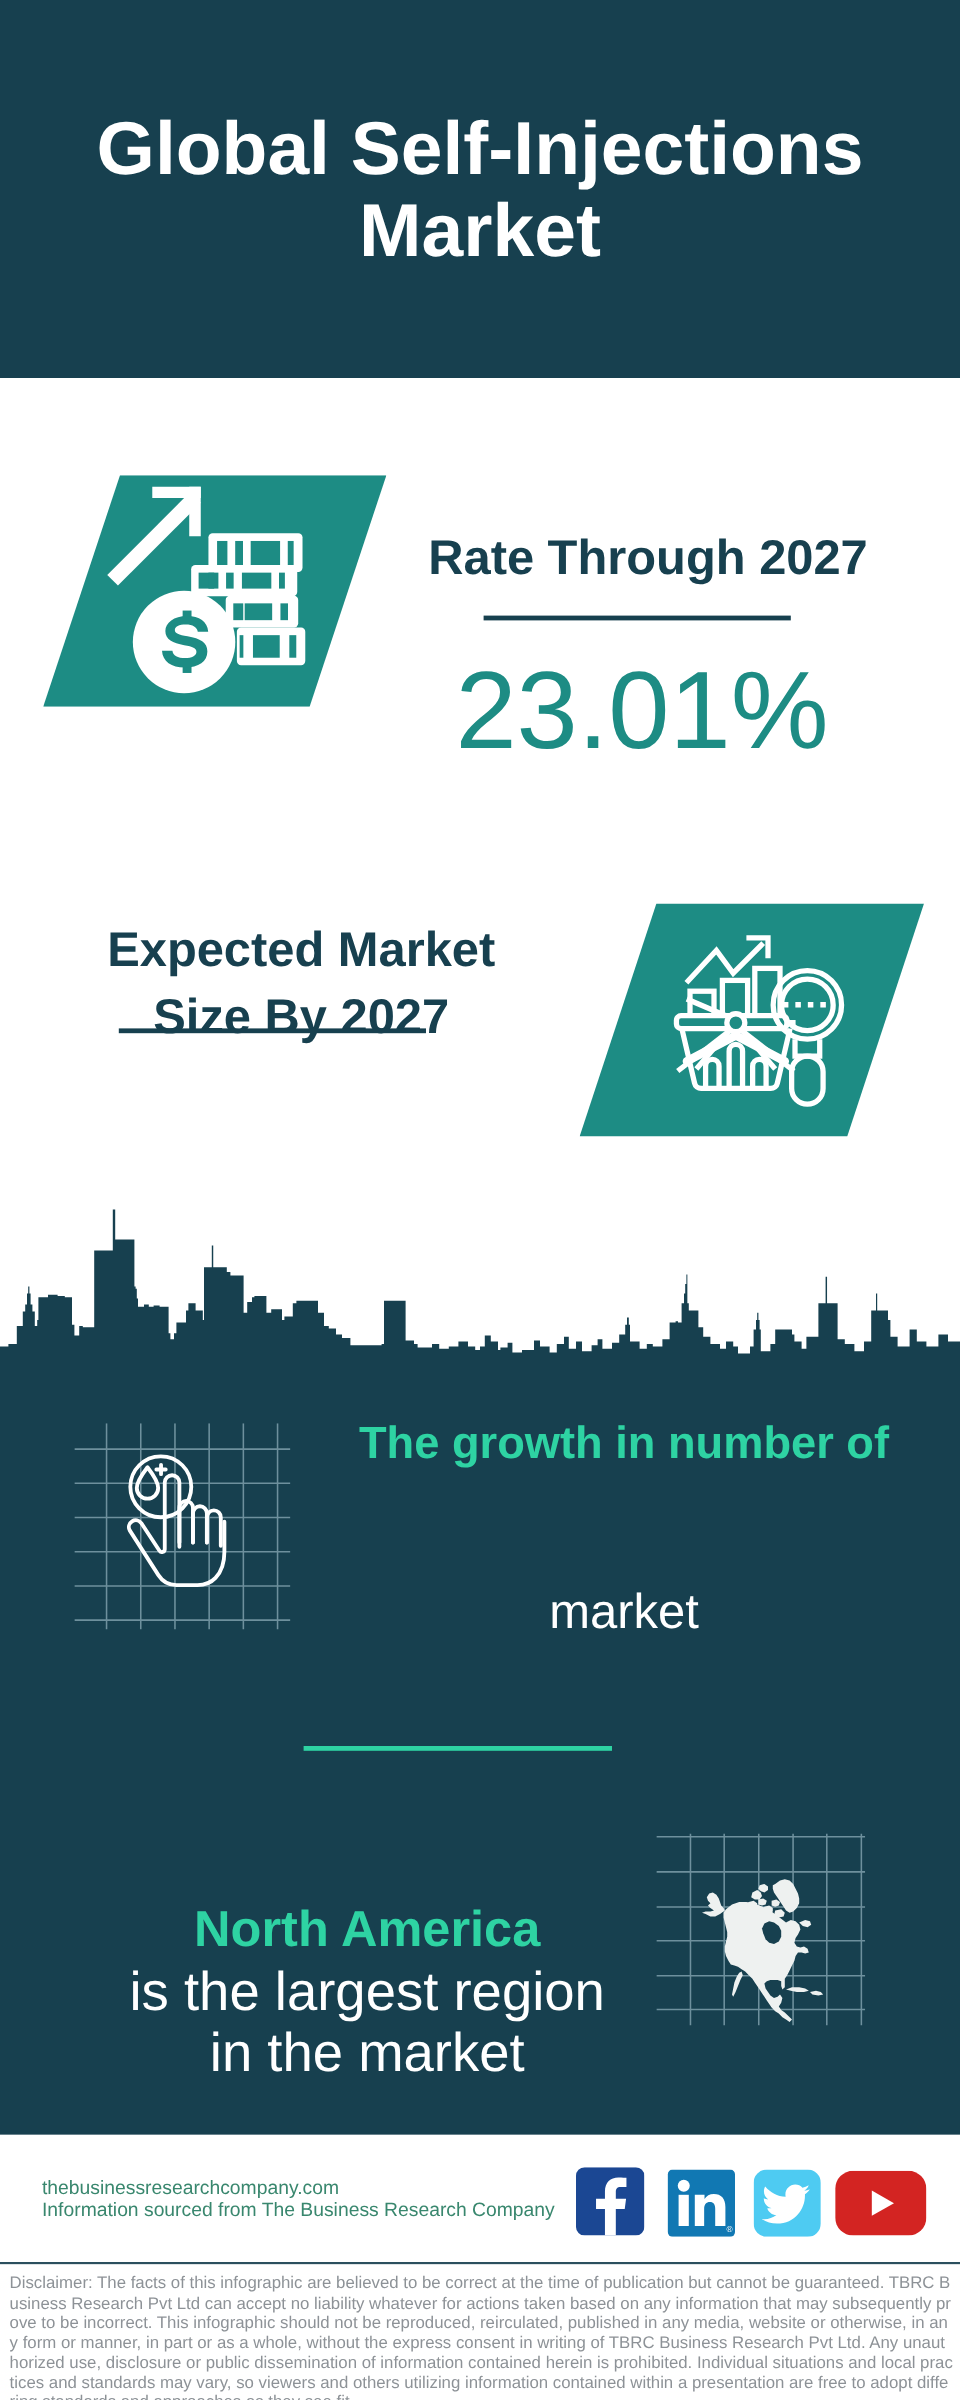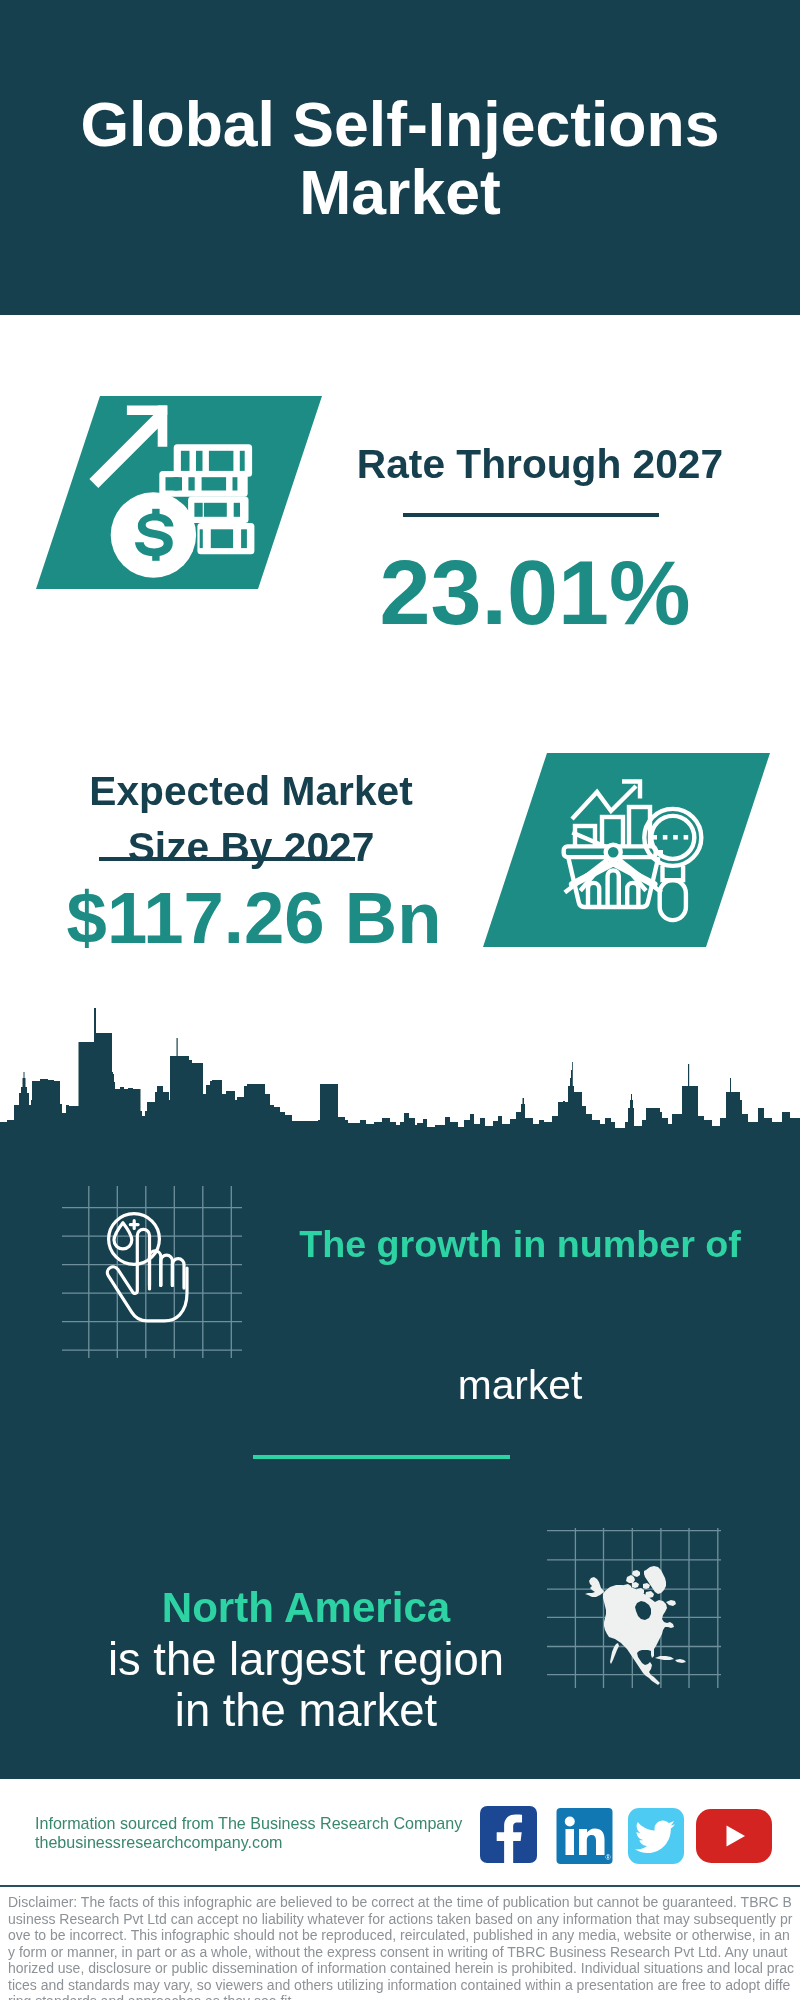--- a/index.html
+++ b/index.html
@@ -14,21 +14,21 @@
       font-size:62.5px; line-height:67.5px; font-weight:bold; color:#ffffff; }
 
   
   .plgm { position:absolute; }
   .plgm svg { display:block; }
 
   
   .stat-text { position:absolute; text-align:center; }
   .stat-label { font-size:40.7px; line-height:56.3px; font-weight:bold; color:#17404f; }
   .stat-rule { position:absolute; height:4px; background:#17404f; }
-  .stat-value { position:absolute; font-weight:bold; color:#1d8c84; text-align:center; }
+  .stat-value { position:absolute; font-weight:normal; color:#1d8c84; text-align:center; }
 
   
   .darkbody { position:absolute; left:0; top:1138px; width:800px; height:641px; background:#17404f; }
   .skyline { position:absolute; left:0; top:1000px; width:800px; height:140px; display:block; }
 
   
   .grid-icon { position:absolute; }
   .body-text { position:absolute; text-align:center; font-size:40.8px; line-height:47px;
       color:#ffffff; }
   .accent { color:#2ed3a3; font-weight:bold; font-size:37.7px; }
@@ -126,21 +126,20 @@
   <div class="stat-rule" style="left:403px; top:513px; width:256px;"></div>
   <div class="stat-value" style="left:335px; top:547px; width:400px; font-size:91.7px; line-height:91.7px;">23.01%</div>
 
   <div class="stat-text" style="left:51px; top:763px; width:400px;">
     <div class="stat-label">
       <span>Expected Market</span><br>
       <span>Size By 2027</span>
     </div>
   </div>
   <div class="stat-rule" style="left:99px; top:857px; width:256px;"></div>
-  <div class="stat-value" style="left:54px; top:882px; width:400px; font-size:72.5px; line-height:71.5px;">$117.26 Bn</div>
 
   <div class="darkbody"></div>
   <svg class="skyline" width="800" height="140" viewBox="0 0 800 140">
     <path d="M0 140V122h7V140Z M7 140V120h4V140Z M11 140V122h4V140Z M11 140V120h4V140Z M14 140V105h4V140Z M17 140V105h14V140Z M19 140V93h10V140Z M21 140V87h6V140Z M22.5 140V78h3V140Z M23.5 140V72h1V140Z M31 140V100h3V140Z M32 140V81h28V140Z M40 140V79h8V140Z M48 140V80h6V140Z M60 140V104h2V140Z M61 140V113h5V140Z M66 140V105h3V140Z M68 140V106h11V140Z M78.5 140V42h28V140Z M94 140V8h2V140Z M95 140V33h17V140Z M107 140V55h5V140Z M111 140V72h2V140Z M112.5 140V74h1.5V140Z M114 140V82h1V140Z M114.5 140V89h26V140Z M120 140V87h4V140Z M128 140V88h5V140Z M134 140V90h4V140Z M140 140V111h2V140Z M142 140V116h3V140Z M145 140V111h2V140Z M147 140V102h8V140Z M155 140V92h2V140Z M157 140V86h6V140Z M163 140V92h6V140Z M169 140V100h1V140Z M170 140V56h19V140Z M176.5 140V38h1.2V140Z M182 140V60h7V140Z M189 140V60h3V140Z M192 140V63h11V140Z M203 140V94h3V140Z M206 140V85h4V140Z M210 140V81h2V140Z M212 140V80h10V140Z M222 140V94h4V140Z M226 140V91h9V140Z M235 140V100h2V140Z M237 140V97h7V140Z M244 140V86h3V140Z M247 140V84h18V140Z M265 140V94h5V140Z M270 140V105h4V140Z M274 140V107h6V140Z M280 140V112h5V140Z M285 140V115h7V140Z M292 140V121h26V140Z M318 140V120h2V140Z M320 140V84h18V140Z M338 140V117h7V140Z M345 140V120h3V140Z M348 140V123h12V140Z M360 140V120h6V140Z M366 140V124h8V140Z M374 140V122h10V140Z M382 140V118h8V140Z M390 140V122h6V140Z M396 140V125h8V140Z M400 140V122h4V140Z M404 140V113h5V140Z M409 140V118h6V140Z M415 140V125h2V140Z M417 140V123h6V140Z M423 140V119h4V140Z M427 140V127h8V140Z M435 140V125h10V140Z M445 140V117h5V140Z M450 140V122h8V140Z M458 140V127h6V140Z M464 140V120h6V140Z M470 140V114h4V140Z M474 140V124h6V140Z M480 140V118h5V140Z M485 140V126h8V140Z M493 140V121h5V140Z M498 140V116h4V140Z M502 140V124h8V140Z M510 140V119h6V140Z M516 140V112h5V140Z M521 140V104h4V140Z M522.5 140V98h1.5V140Z M525 140V118h8V140Z M533 140V124h6V140Z M539 140V120h5V140Z M544 140V122h8V140Z M552 140V116h6V140Z M558 140V102h10V140Z M563 140V101h2V140Z M568 140V86h6V140Z M570 140V78h2V140Z M571 140V70h1.5V140Z M572 140V62h0.8V140Z M574 140V92h8V140Z M582 140V106h4V140Z M586 140V114h6V140Z M592 140V120h8V140Z M600 140V124h5V140Z M605 140V118h6V140Z M611 140V122h4V140Z M615 140V128h10V140Z M625 140V122h5V140Z M628 140V108h6V140Z M630 140V100h3V140Z M631 140V94h1V140Z M634 140V126h8V140Z M642 140V120h4V140Z M646 140V108h14V140Z M656 140V112h6V140Z M660 140V118h8V140Z M668 140V124h4V140Z M672 140V114h10V140Z M682 140V86h16V140Z M688 140V64h1.2V140Z M690 140V92h8V140Z M698 140V116h6V140Z M704 140V120h8V140Z M712 140V126h8V140Z M720 140V118h6V140Z M726 140V92h14V140Z M730 140V78h1V140Z M734 140V100h8V140Z M742 140V114h6V140Z M748 140V122h10V140Z M758 140V108h6V140Z M764 140V118h8V140Z M772 140V122h10V140Z M782 140V112h8V140Z M790 140V118h10V140Z" fill="#17404f"></path>
   </svg>
 
   <svg class="grid-icon" style="left:62px; top:1186px; width:180px; height:172px;" width="180" height="172" viewBox="0 0 180 172">
     <g stroke="#7e9fab" stroke-width="1.3" opacity="0.85">
       <path d="M26.8 0 V172 M55.3 0 V172 M83.8 0 V172 M112.3 0 V172 M140.8 0 V172 M169.3 0 V172"></path>
       <path d="M0 21.6 H180 M0 50.1 H180 M0 78.6 H180 M0 107.1 H180 M0 135.6 H180 M0 164.1 H180"></path>
@@ -154,21 +153,21 @@
       <path d="M110.4 99.5 v-21 a5.8 5.8 0 0 1 11.6 0 v23.6"></path>
       <path d="M87.5 103 v-53.5 a6.1 6.1 0 0 0 -12.2 0 v55.5
                a2.4 2.4 0 0 1 -4.4 1.3 l-15.2 -23.1
                a5.7 5.7 0 0 0 -9.6 6.1 l23.9 37.3
                c3.6 5.6 8.6 8.3 15 8.3 h17.6
                c6.2 0 11.2 -2 15 -6 c5 -5.2 7.4 -12.1 7.4 -21.8
                v-25"></path>
     </g>
   </svg>
 
-  <div class="body-text" style="left:285px; top:1220px; width:470px;">
+  <div class="body-text" style="left:285px; top:1178px; width:470px;">
     <span class="accent">The growth in number of</span><br>
     <br>
     <br>
     <span class="white">market</span>
   </div>
 
   <div class="sep-rule" style="left:253px; top:1455px; width:257px; height:4px;"></div>
 
   <div class="body-text" style="left:56px; top:1534px; width:500px; font-size:45.4px; line-height:51.5px;margin-top:47px;">
     <span class="accent" style="font-size:42.1px;">North America</span><br>
@@ -243,22 +242,22 @@
         <rect x="169.4" y="82" width="4.6" height="4.6"></rect>
         <rect x="179.8" y="82" width="4.6" height="4.6"></rect>
         <rect x="190.2" y="82" width="4.6" height="4.6"></rect>
         <rect x="200.6" y="82" width="4.6" height="4.6"></rect>
       </g>
     </svg>
   </div>
 
   <div class="footer">
     <div class="footer-text">
+      <div>thebusinessresearchcompany.com</div>
       <div>Information sourced from The Business Research Company</div>
-      <div>thebusinessresearchcompany.com</div>
     </div>
     <div class="social-row">
       <svg class="social-tile" style="left:0;" width="57" height="57" viewBox="0 0 56 56">
         <rect width="56" height="56" rx="7" fill="#1b4793"></rect>
         <path d="M32.6 56 V34.3 h7.3 l1.1 -8.5 h-8.4 v-5.4 c0 -2.4 0.7 -4.1 4.2 -4.1 h4.5 V8.7
                  c-0.8 -0.1 -3.5 -0.3 -6.6 -0.3 c-6.5 0 -11 4 -11 11.3 v6.1 h-7.3 v8.5 h7.3 V56 Z" fill="#ffffff"></path>
       </svg>
       <svg class="social-tile" style="left:76px; top:2px;" width="57" height="56" viewBox="0 0 56 56">
         <rect width="56" height="56" rx="4" fill="#1178b3"></rect>
         <rect x="9" y="21" width="8.5" height="26" fill="#ffffff"></rect>

